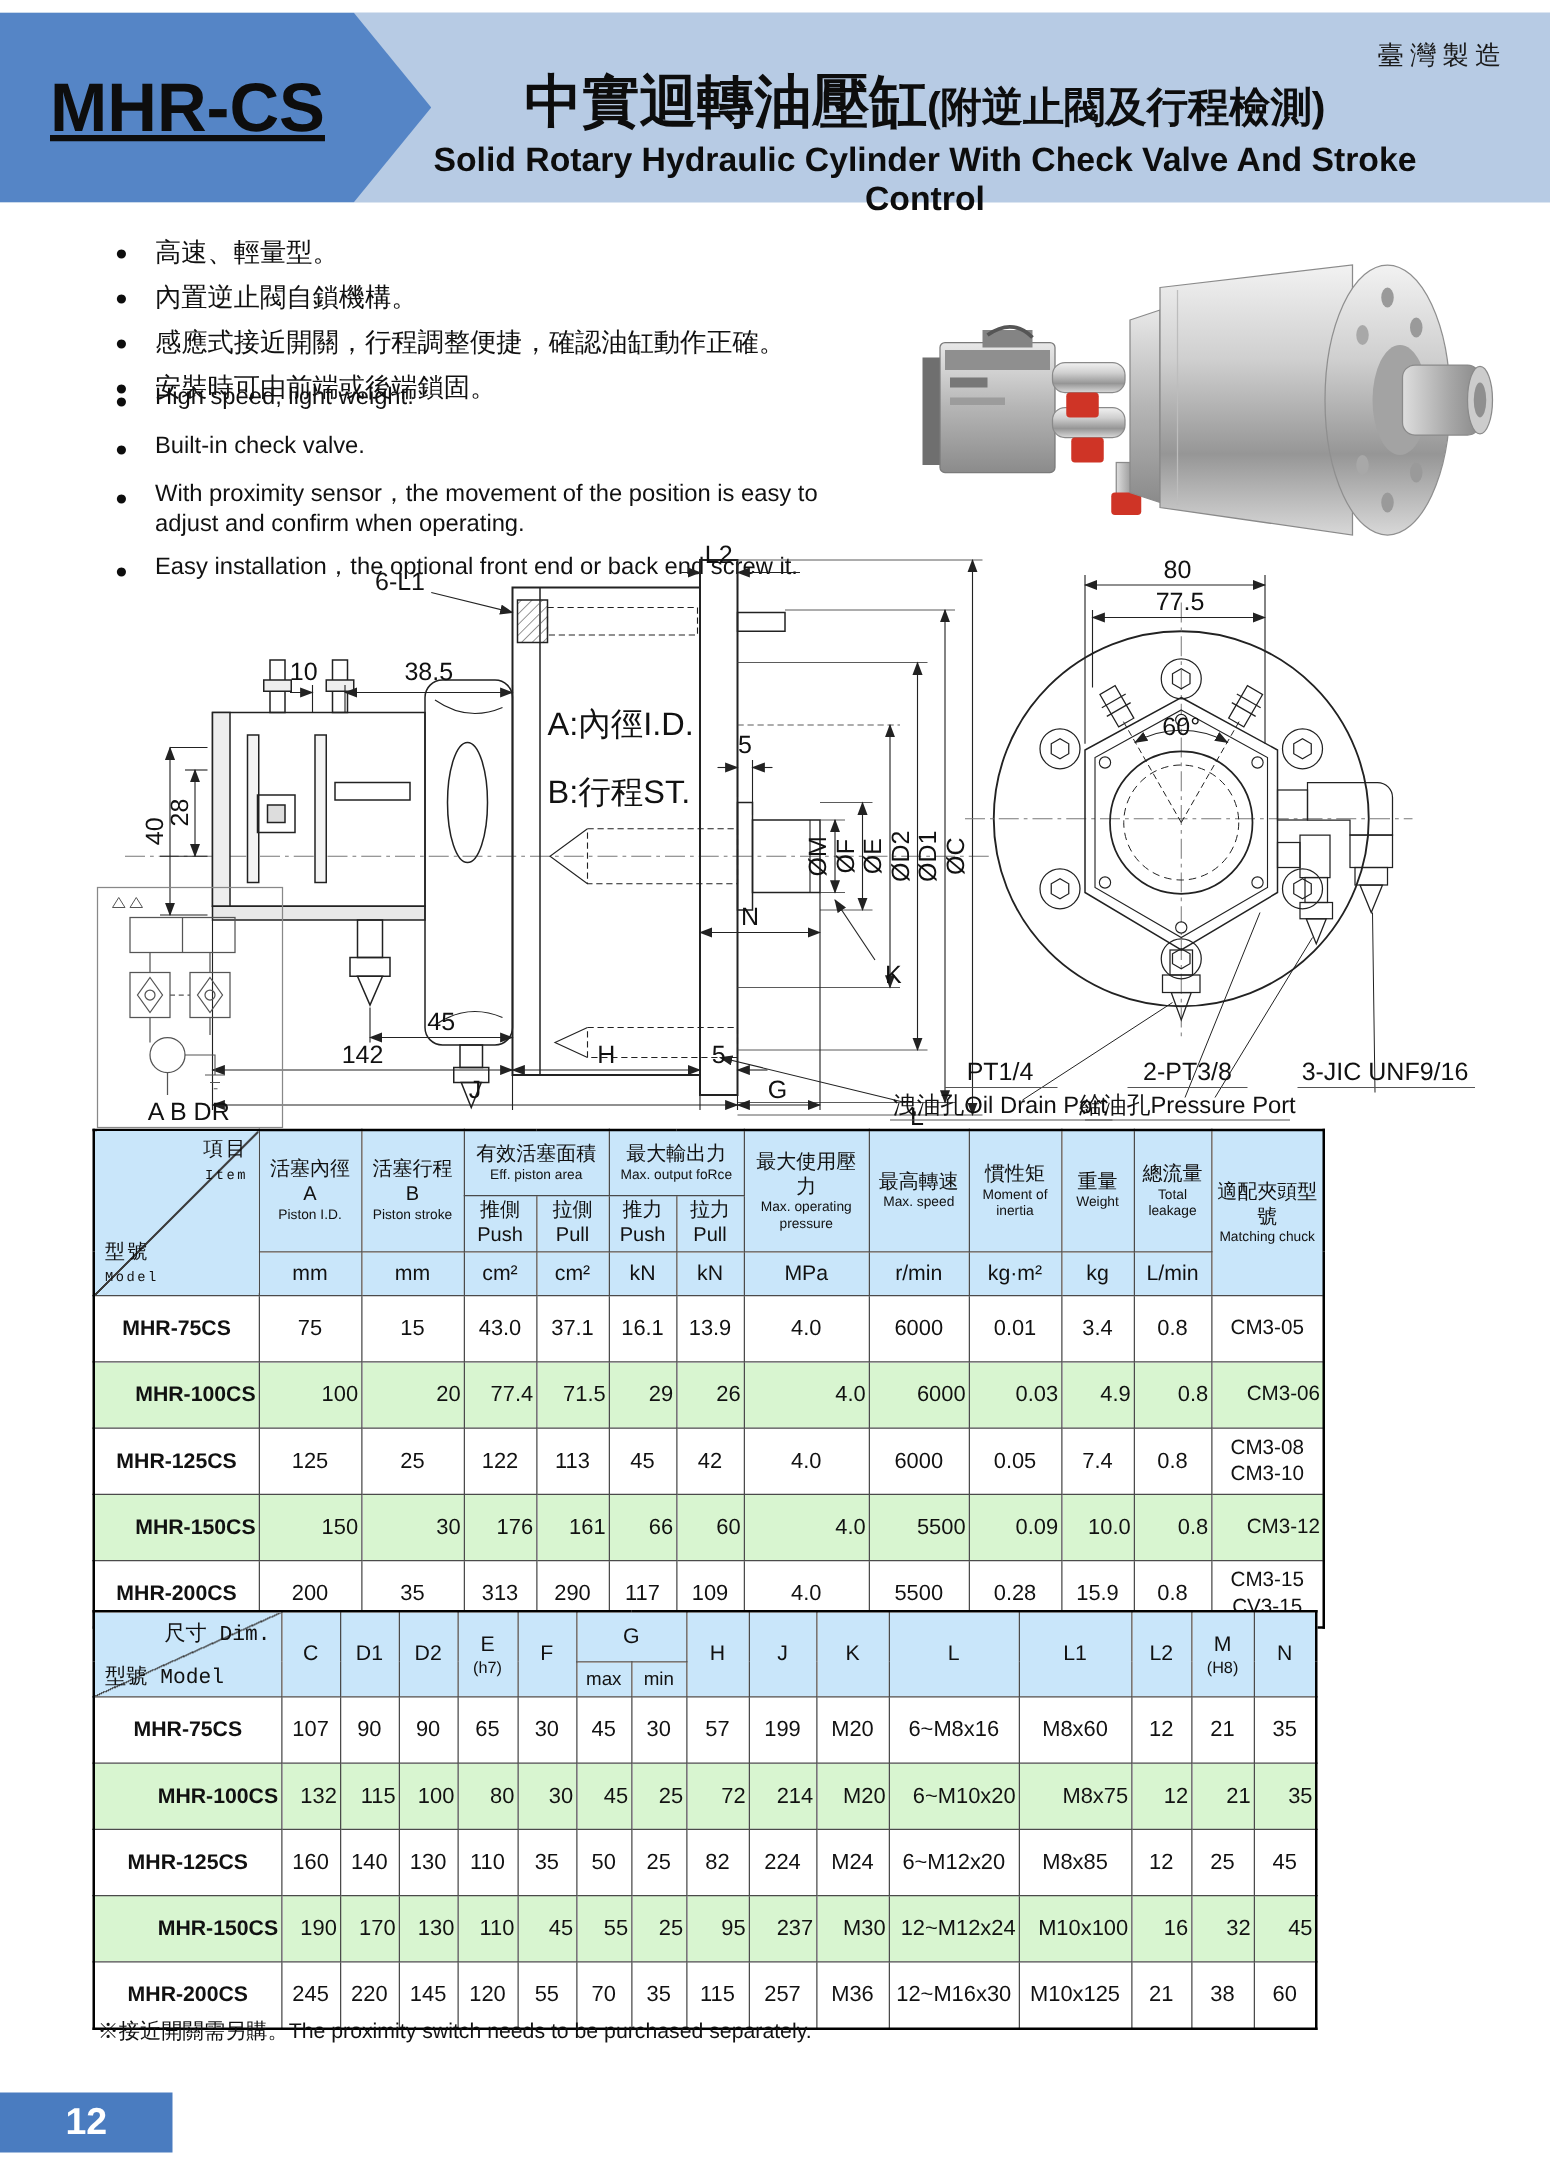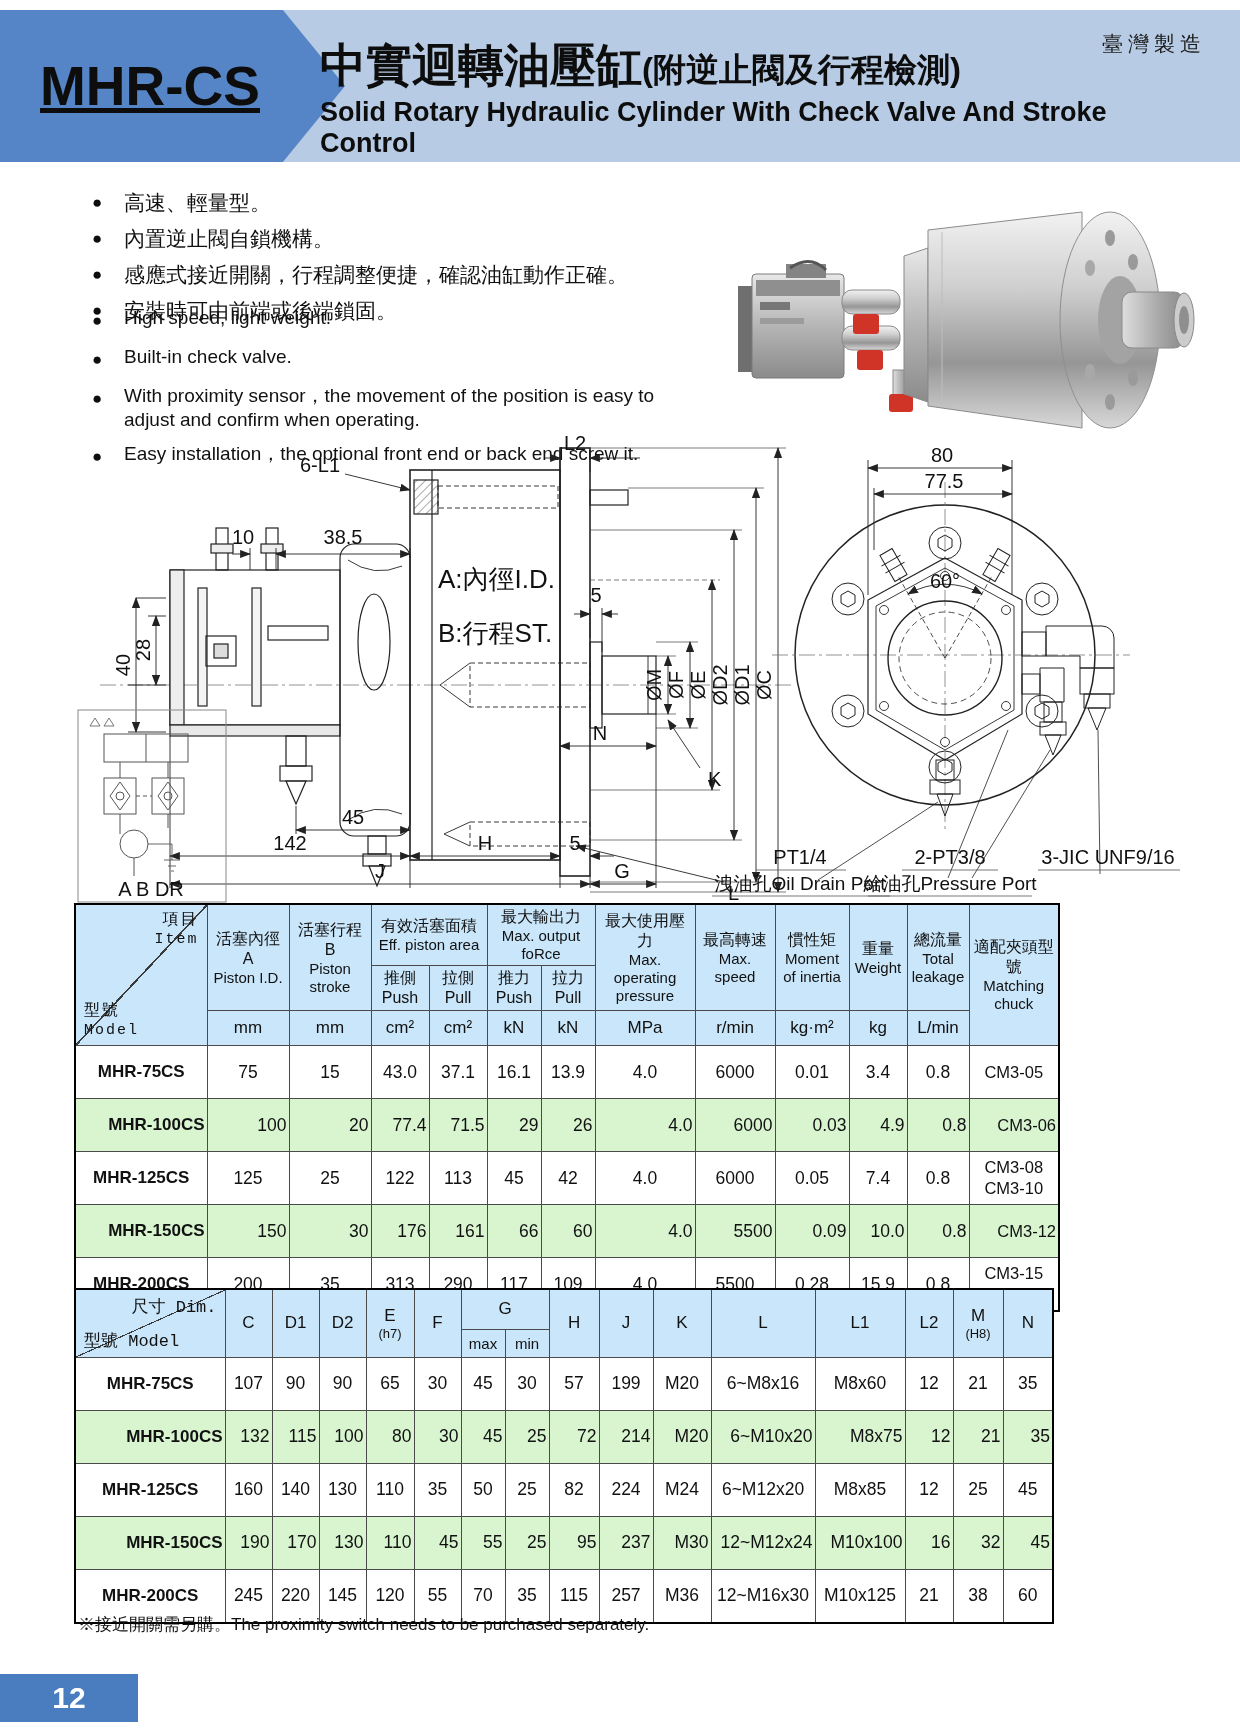--- a/index.html
+++ b/index.html
@@ -6,21 +6,21 @@
   .page{position:relative;width:1240px;height:1728px;background:#fff;overflow:hidden;
         font-family:"Liberation Sans",sans-serif;color:#111;}
 
   
   .banner{position:absolute;left:0;top:10px;width:1240px;height:152px;background:#b7cbe4;}
   .banner-arrow{position:absolute;left:0;top:0;width:345px;height:152px;background:#5585c6;
         -webkit-clip-path:polygon(0 0,82% 0,100% 50%,82% 100%,0 100%);
         clip-path:polygon(0 0,82% 0,100% 50%,82% 100%,0 100%);}
   .model-code{position:absolute;left:40px;top:44px;font-size:55px;font-weight:bold;color:#0d0d0d;letter-spacing:0;text-decoration:underline;}
   .made-in{position:absolute;right:34px;top:20px;font-size:21px;letter-spacing:5px;color:#1a1a1a;}
-  .title-block{position:absolute;left:320px;top:30px;width:840px;text-align:left;}
+  .title-block{position:absolute;left:320px;top:46px;width:840px;text-align:center;}
   .title-zh{font-size:46px;font-weight:600;color:#0d0d0d;line-height:1.1;white-space:nowrap;}
   .title-zh .paren{font-size:33px;font-weight:600;}
   .title-en{font-size:27px;font-weight:bold;color:#0d0d0d;margin-top:6px;}
 
   
   .features{position:absolute;left:92px;top:188px;width:580px;}
   .features-en{top:306px;}
   .feat{display:flex;align-items:flex-start;margin-bottom:7px;}
   .feat .dot{width:32px;flex:0 0 32px;font-size:17px;line-height:29px;color:#0d0d0d;}
   .features-zh .feat .txt{font-size:21px;line-height:29px;}
@@ -32,21 +32,21 @@
   .drawings{position:absolute;left:0;top:430px;width:1240px;height:482px;}
   svg text{font-family:"Liberation Sans",sans-serif;fill:#111;}
 
   
   .tbl-wrap1{position:absolute;left:74px;top:903px;}
   .tbl-wrap2{position:absolute;left:74px;top:1288px;}
   table{border-collapse:collapse;table-layout:fixed;background:#fff;border:2px solid #000;}
   th,td{border:1px solid #4a4a4a;text-align:center;vertical-align:middle;padding:2px 2px;overflow:hidden;}
   thead th{background:#c9e6fa;font-weight:normal;}
   .zh{font-size:16px;line-height:1.25;}
-  .en{font-size:15px;line-height:1.2;}
+  .en{font-size:11px;line-height:1.2;}
   .unit-row th{font-size:17px;height:30px;}
   td{font-size:17.5px;height:48px;}
   td.model{font-weight:bold;font-size:17px;}
   tr.alt td{background:#d8f5d0;text-align:right;}
   td.multiline{white-space:pre-line;font-size:16.5px;line-height:1.25;}
   .corner{position:relative;background:
      linear-gradient(to bottom right,rgba(0,0,0,0) 49.55%,#3a3a3a 49.55%,#3a3a3a 50.45%,rgba(0,0,0,0) 50.45%),#c9e6fa; font-family: Liberation Mono, monospace;}
   .corner .tr{position:absolute;top:5px;right:8px;text-align:right;}
   .corner .bl{position:absolute;bottom:5px;left:8px;text-align:left;}
   .corner .zh{letter-spacing:2px;}
@@ -615,21 +615,21 @@
           <td>313</td>
             <td>290</td>
           <td>117</td>
             <td>109</td>
           <td>4.0</td>
             <td>5500</td>
           <td>0.28</td>
             <td>15.9</td>
           <td>0.8</td>
           <td class="multiline">CM3-15
-CV3-18</td>
+CV3-15</td>
         </tr>
       </tbody>
     </table>
   </div>
 
   <div class="tbl-wrap2">
     <table style="width:978px">
       <colgroup>
         <col style="width:150px">
           <col style="width:47px">

